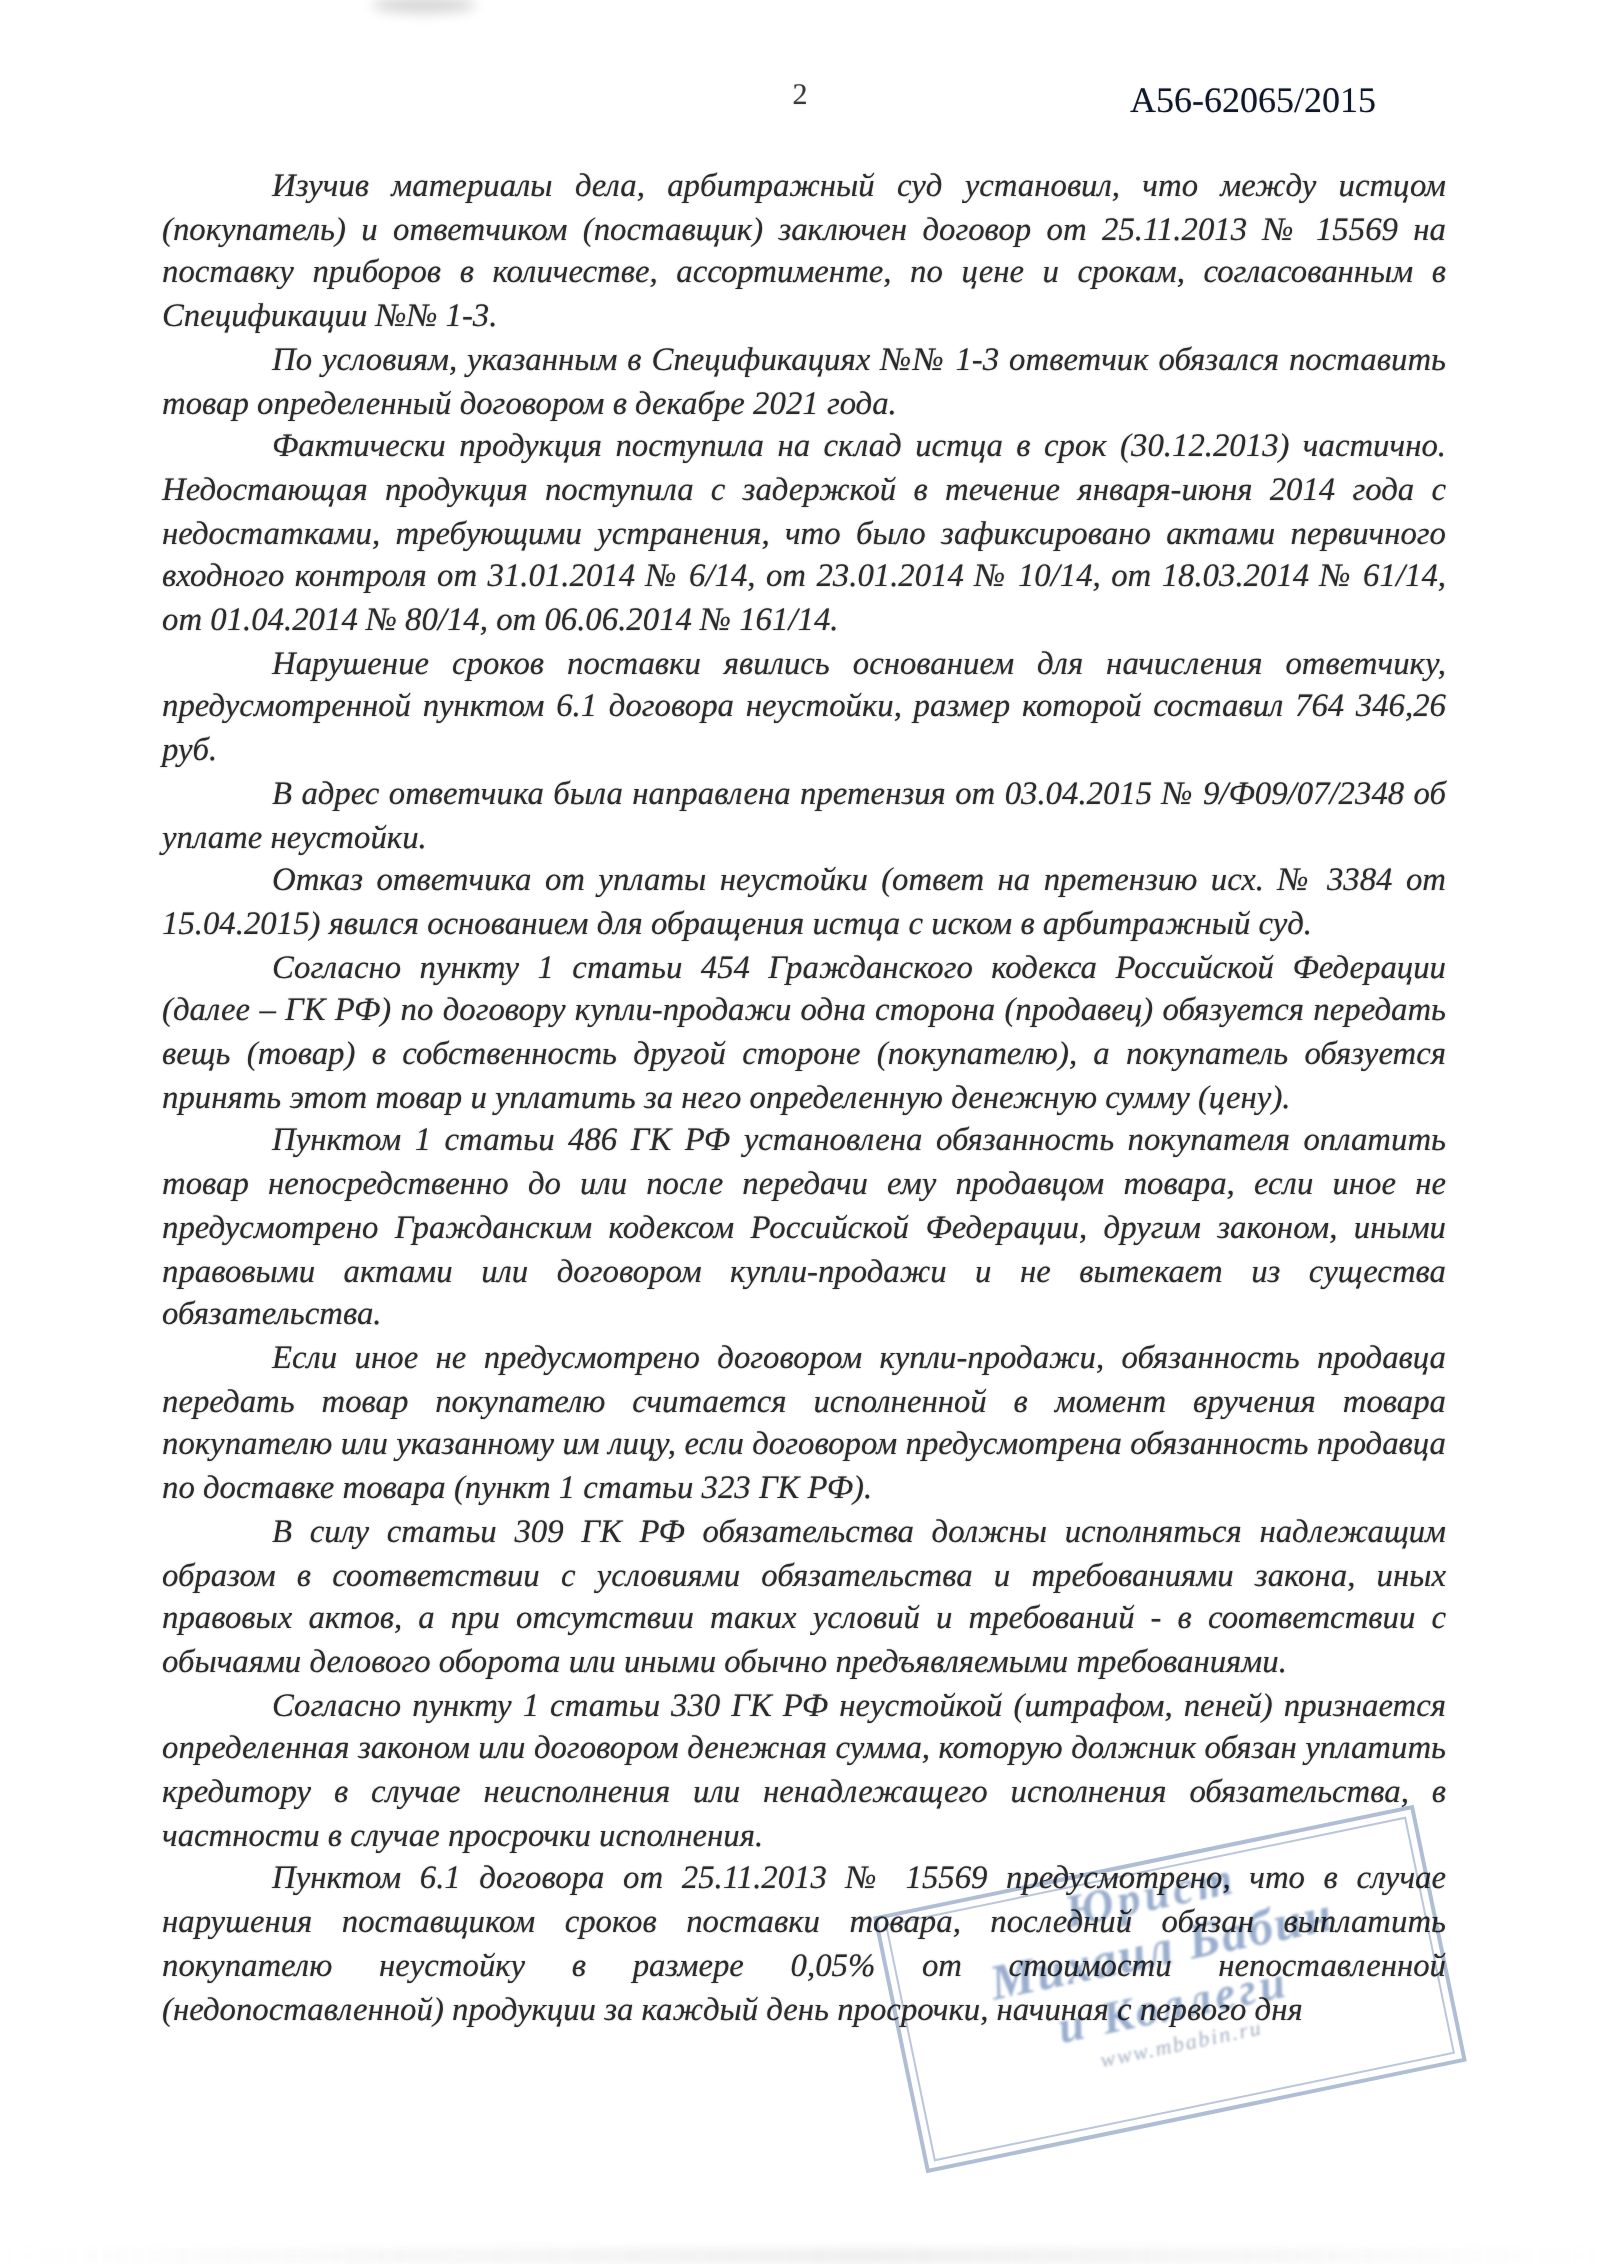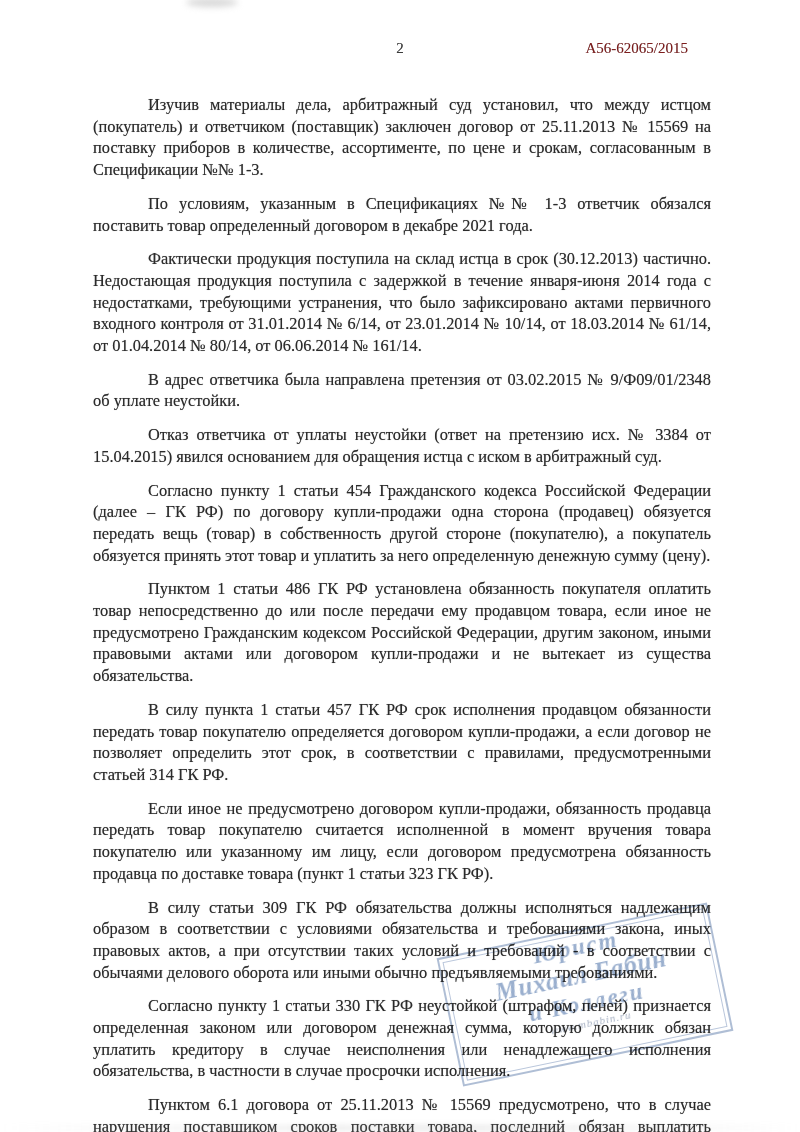--- a/index.html
+++ b/index.html
@@ -17,36 +17,36 @@
     top: 40px; left: 0;
     width: 100%;
     text-align: center;
     font-size: 15px;
     color: #3a3a3a;
     text-shadow: 0 0 0.6px rgba(58,58,58,0.5);
   }
   .case-number {
     position: absolute;
     top: 40px; right: 112px;
-    font-size: 15px;
-    color: #7f1d1d;
+    font-size: 18px;
+    color: #0f172a;
     text-shadow: 0 0 0.6px rgba(58,58,58,0.5);
     font-family: Liberation Serif, serif;
   }
   .body-text {
     position: absolute;
     left: 81px; top: 82px;
     width: 642px;
     font-size: 16.4px;
     line-height: 21.7px;
     text-align: justify;
     color: #2b2b2b;
     text-shadow: 0 0 0.7px rgba(43,43,43,0.55);
   }
-  .body-text p { margin: 12px; text-indent: 55px; }
+  .body-text p { margin: 0; text-indent: 55px; font-style: italic; }
   .smudge-top {
     position: absolute;
     left: 186px; top: -2px;
     width: 52px; height: 9px;
     background: rgba(170,170,170,0.45);
     border-radius: 50%;
     filter: blur(3px);
   }
   .scan-noise-bottom {
     position: absolute;
@@ -105,25 +105,25 @@
   <div class="smudge-top"></div>
 
   <div class="page-number">2</div>
 
   <div class="case-number">А56-62065/2015</div>
 
   <div class="body-text">
     <p>Изучив материалы дела, арбитражный суд установил, что между истцом (покупатель) и ответчиком (поставщик) заключен договор от 25.11.2013 № 15569 на поставку приборов в количестве, ассортименте, по цене и срокам, согласованным в Спецификации №№ 1-3.</p>
     <p>По условиям, указанным в Спецификациях №№ 1-3 ответчик обязался поставить товар определенный договором в декабре 2021 года.</p>
     <p>Фактически продукция поступила на склад истца в срок (30.12.2013) частично. Недостающая продукция поступила с задержкой в течение января-июня 2014 года с недостатками, требующими устранения, что было зафиксировано актами первичного входного контроля от 31.01.2014 № 6/14, от 23.01.2014 № 10/14, от 18.03.2014 № 61/14, от 01.04.2014 № 80/14, от 06.06.2014 № 161/14.</p>
-    <p>В адрес ответчика была направлена претензия от 03.02.2015 № 9/Ф09/01/2348 об уплате неустойки.</p>
+    <p>Нарушение сроков поставки явились основанием для начисления ответчику, предусмотренной пунктом 6.1 договора неустойки, размер которой составил 764 346,26 руб.</p>
+    <p>В адрес ответчика была направлена претензия от 03.04.2015 № 9/Ф09/07/2348 об уплате неустойки.</p>
     <p>Отказ ответчика от уплаты неустойки (ответ на претензию исх. № 3384 от 15.04.2015) явился основанием для обращения истца с иском в арбитражный суд.</p>
     <p>Согласно пункту 1 статьи 454 Гражданского кодекса Российской Федерации (далее – ГК РФ) по договору купли-продажи одна сторона (продавец) обязуется передать вещь (товар) в собственность другой стороне (покупателю), а покупатель обязуется принять этот товар и уплатить за него определенную денежную сумму (цену).</p>
     <p>Пунктом 1 статьи 486 ГК РФ установлена обязанность покупателя оплатить товар непосредственно до или после передачи ему продавцом товара, если иное не предусмотрено Гражданским кодексом Российской Федерации, другим законом, иными правовыми актами или договором купли-продажи и не вытекает из существа обязательства.</p>
-    <p>В силу пункта 1 статьи 457 ГК РФ срок исполнения продавцом обязанности передать товар покупателю определяется договором купли-продажи, а если договор не позволяет определить этот срок, в соответствии с правилами, предусмотренными статьей 314 ГК РФ.</p>
     <p>Если иное не предусмотрено договором купли-продажи, обязанность продавца передать товар покупателю считается исполненной в момент вручения товара покупателю или указанному им лицу, если договором предусмотрена обязанность продавца по доставке товара (пункт 1 статьи 323 ГК РФ).</p>
     <p>В силу статьи 309 ГК РФ обязательства должны исполняться надлежащим образом в соответствии с условиями обязательства и требованиями закона, иных правовых актов, а при отсутствии таких условий и требований - в соответствии с обычаями делового оборота или иными обычно предъявляемыми требованиями.</p>
     <p>Согласно пункту 1 статьи 330 ГК РФ неустойкой (штрафом, пеней) признается определенная законом или договором денежная сумма, которую должник обязан уплатить кредитору в случае неисполнения или ненадлежащего исполнения обязательства, в частности в случае просрочки исполнения.</p>
     <p>Пунктом 6.1 договора от 25.11.2013 № 15569 предусмотрено, что в случае нарушения поставщиком сроков поставки товара, последний обязан выплатить покупателю неустойку в размере 0,05% от стоимости непоставленной (недопоставленной) продукции за каждый день просрочки, начиная с первого дня</p>
   </div>
 
   <div class="stamp">
     <div class="stamp-border-inner"></div>
     <div class="stamp-text">
       <div class="stamp-title">Юрист</div>

